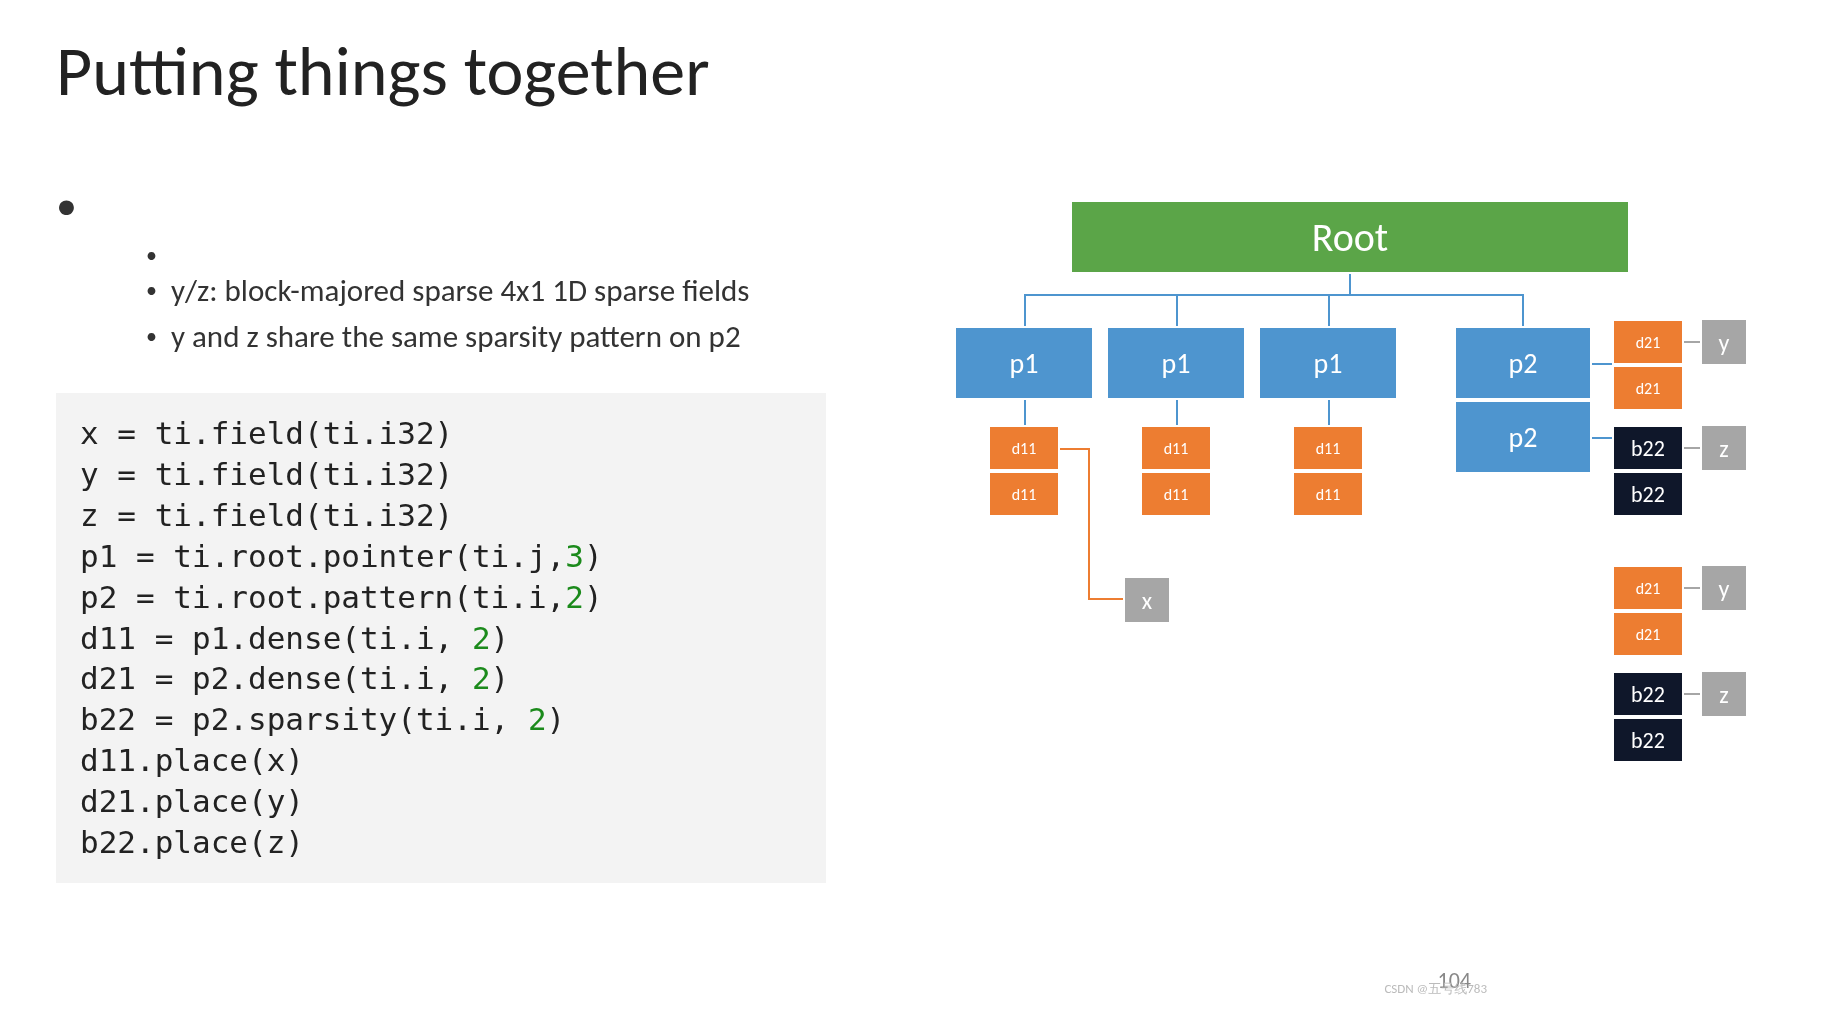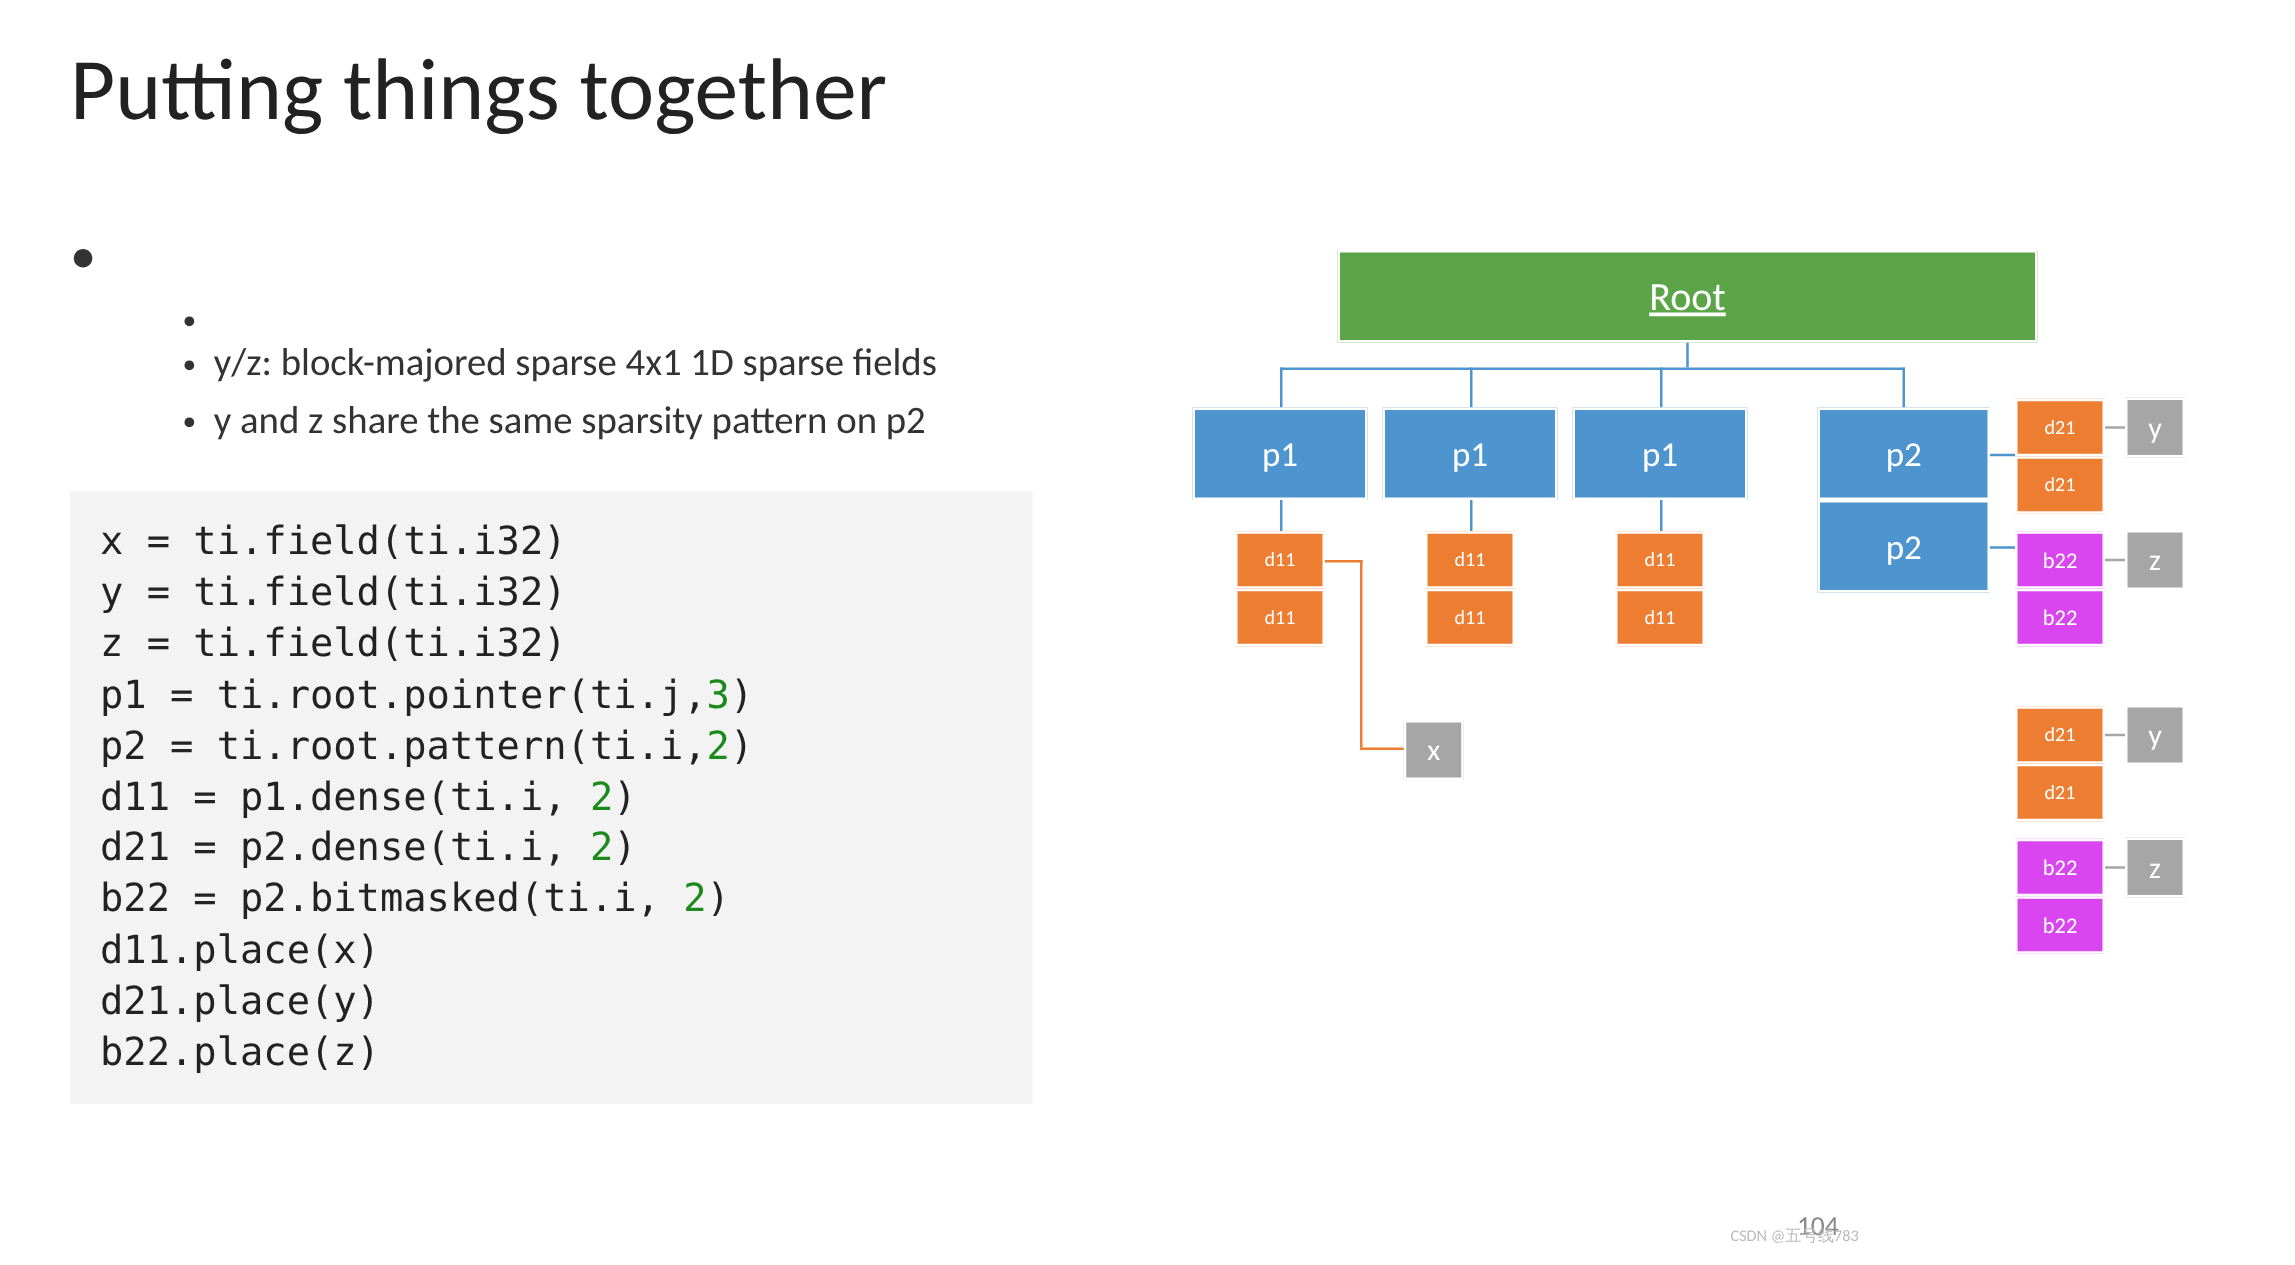--- a/index.html
+++ b/index.html
@@ -12,24 +12,24 @@
   .bullet-main .dot { font-size: 42px; line-height: 1; position: relative; top: 2px; }
   .sub-bullets { margin-left: 90px; margin-top: 10px; }
   .sub-bullets li { font-size: 31px; list-style: none; display: flex; align-items: flex-start; gap: 14px; margin-bottom: 8px; }
   .sub-bullets .dot { font-size: 22px; position: relative; top: 6px; }
   .code-block { margin-top: 38px; width: 770px; background: #f3f3f3; padding: 20px 24px; font-family: Consolas, Menlo, monospace; font-size: 31px; line-height: 1.32; color: #222; white-space: pre; }
   .code-block .num { color: #1b8a1b; }
 
   
   .diagram { position: absolute; left: 940px; top: 200px; width: 900px; height: 780px; }
   .box { position: absolute; display: flex; align-items: center; justify-content: center; font-size: 28px; border: 2px solid #fff; }
-  .root { background: #5ba548; color: #fff; width: 560px; height: 74px; left: 130px; top: 0; font-size: 32px; text-decoration: underline; }
+  .root { background: #5ba548; color: #fff; width: 560px; height: 74px; left: 130px; top: 0; font-size: 40px; }
   .blue { background: #4e95cf; color: #fff; }
   .orange { background: #ed7d31; color: #fff; font-size: 16px; }
-  .yellow { background: #d946ef; color: #fff; font-size: 18px; }
+  .yellow { background: #0f172a; color: #fff; font-size: 22px; }
   .gray { background: #a6a6a6; color: #fff; font-size: 24px; }
 
   .p1a { width: 140px; height: 74px; left: 14px; top: 126px; }
   .p1b { width: 140px; height: 74px; left: 166px; top: 126px; }
   .p1c { width: 140px; height: 74px; left: 318px; top: 126px; }
 
   .d11a1 { width: 72px; height: 46px; left: 48px; top: 225px; }
   .d11a2 { width: 72px; height: 46px; left: 48px; top: 271px; }
   .d11b1 { width: 72px; height: 46px; left: 200px; top: 225px; }
   .d11b2 { width: 72px; height: 46px; left: 200px; top: 271px; }
@@ -86,21 +86,21 @@
           </li>
       </ul>
 
       <div class="code-block"><span>x = ti.field(ti.i32)</span>
 <span>y = ti.field(ti.i32)</span>
 <span>z = ti.field(ti.i32)</span>
 <span>p1 = ti.root.pointer(ti.j,</span><span class="num">3</span><span>)</span>
 <span>p2 = ti.root.pattern(ti.i,</span><span class="num">2</span><span>)</span>
 <span>d11 = p1.dense(ti.i, </span><span class="num">2</span><span>)</span>
 <span>d21 = p2.dense(ti.i, </span><span class="num">2</span><span>)</span>
-<span>b22 = p2.bitmasked(ti.i, </span><span class="num">2</span><span>)</span>
+<span>b22 = p2.sparsity(ti.i, </span><span class="num">2</span><span>)</span>
 <span>d11.place(x)</span>
 <span>d21.place(y)</span>
 <span>b22.place(z)</span></div>
     </div>
   </div>
 
   <div class="diagram">
 
     <div class="line" style="left:409px; top:74px; width:2px; height:20px;"></div>
     <div class="line" style="left:84px; top:94px; width:500px; height:2px;"></div>

